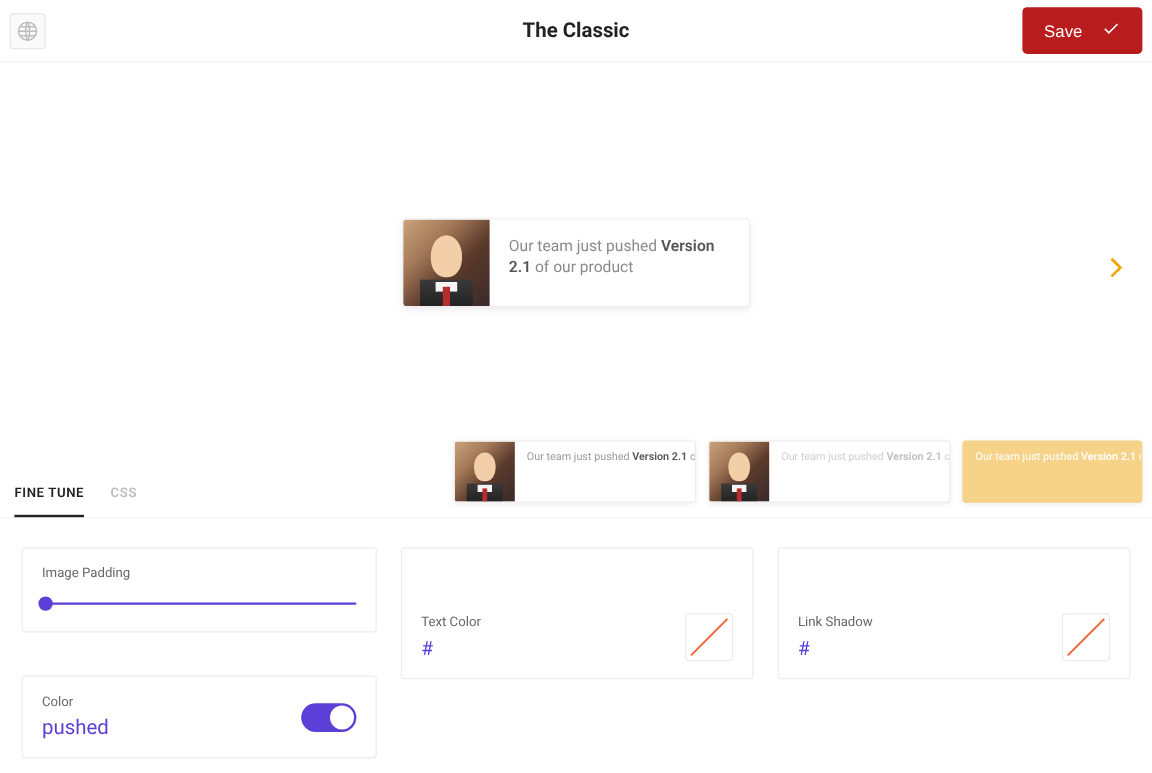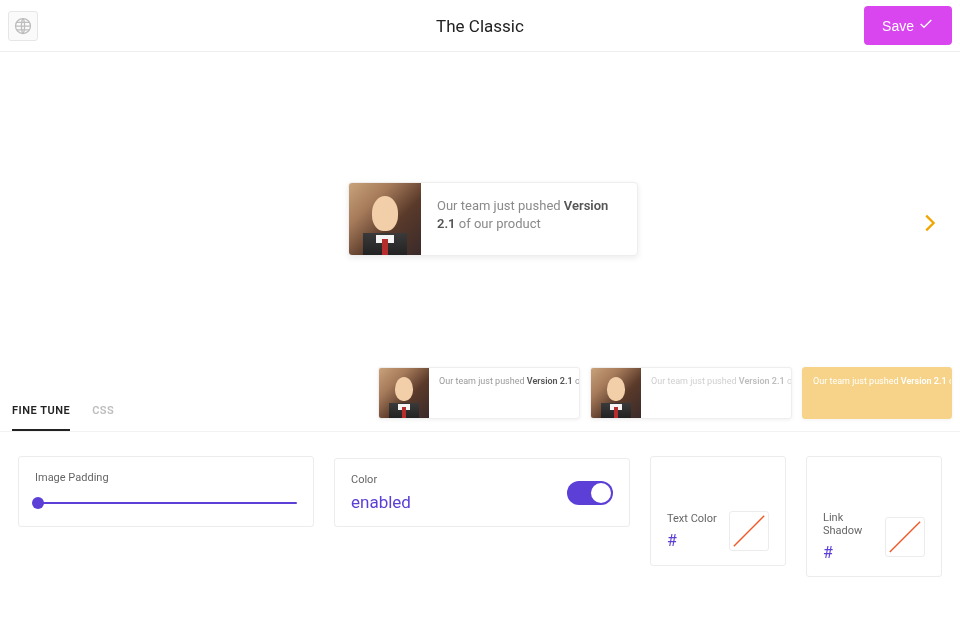--- a/index.html
+++ b/index.html
@@ -31,33 +31,33 @@
     border-radius: 3px;
     display: flex; align-items: center; justify-content: center;
     background: #fafafa;
   }
   .app-icon svg { width: 20px; height: 20px; stroke: #bdbdbd; fill: none; stroke-width: 1.5; }
   .header-title {
     position: absolute;
     left: 0; right: 0;
     text-align: center;
     font-size: 17px;
-    font-weight: 400;
+    font-weight: 700;
     pointer-events: none;
   }
   .save-btn {
-    background: #d946ef;
+    background: #b91c1c;
     color: #fff;
     border: none;
     border-radius: 4px;
     padding: 10px 18px;
     font-size: 14px;
     display: flex;
     align-items: center;
-    gap: 4px;
+    gap: 16px;
     cursor: pointer;
   }
   .save-btn svg { width: 16px; height: 16px; stroke: #fff; fill: none; stroke-width: 2; }
 
   
   .preview-area {
     position: relative;
     height: 340px;
   }
   .carousel-arrow {
@@ -71,21 +71,21 @@
   .preview-card {
     position: absolute;
     display: flex;
     background: #fff;
     border: 1px solid #eee;
     border-radius: 4px;
     box-shadow: 0 2px 6px rgba(0,0,0,0.08);
     overflow: hidden;
   }
   .preview-card.main {
-    left: 348px; top: 130px;
+    left: 335px; top: 130px;
     width: 290px;
   }
   .preview-card.main .card-img { width: 72px; height: 72px; }
   .preview-card.main .card-text { padding: 14px 16px; font-size: 13px; color: #8a8a8a; line-height: 1.4; }
 
   .card-img {
     flex: 0 0 auto;
     background: linear-gradient(135deg, #c9a27a 0%, #a57a5a 30%, #5a3a2a 60%, #3a2a2a 100%);
     position: relative;
     overflow: hidden;
@@ -171,21 +171,21 @@
     border-bottom: 2px solid #222;
   }
 
   
   .controls {
     display: flex;
     gap: 20px;
     padding: 24px 18px;
     align-items: flex-start;
   }
-  .ctrl-col { display: flex; flex-direction: row; gap: 20px; align-items: flex-end; }
+  .ctrl-col { display: flex; flex-direction: column; gap: 36px; }
   .ctrl-card {
     border: 1px solid #ececec;
     border-radius: 3px;
     padding: 14px 16px;
     width: 296px;
     position: relative;
   }
   .ctrl-label {
     font-size: 11px;
     color: #666;
@@ -343,21 +343,21 @@
         <div class="slider-track">
           <div class="slider-handle"></div>
         </div>
       </div>
     </div>
 
     <div class="ctrl-card">
       <div class="shadow-row">
         <div class="shadow-left">
           <div class="ctrl-label" style="margin-bottom:0">Color</div>
-          <div class="shadow-value">enabled</div>
+          <div class="shadow-value">pushed</div>
         </div>
         <div class="toggle">
           <div class="toggle-knob"></div>
         </div>
       </div>
     </div>
   </div>
 
   <div class="ctrl-card">
     <div class="color-row">

